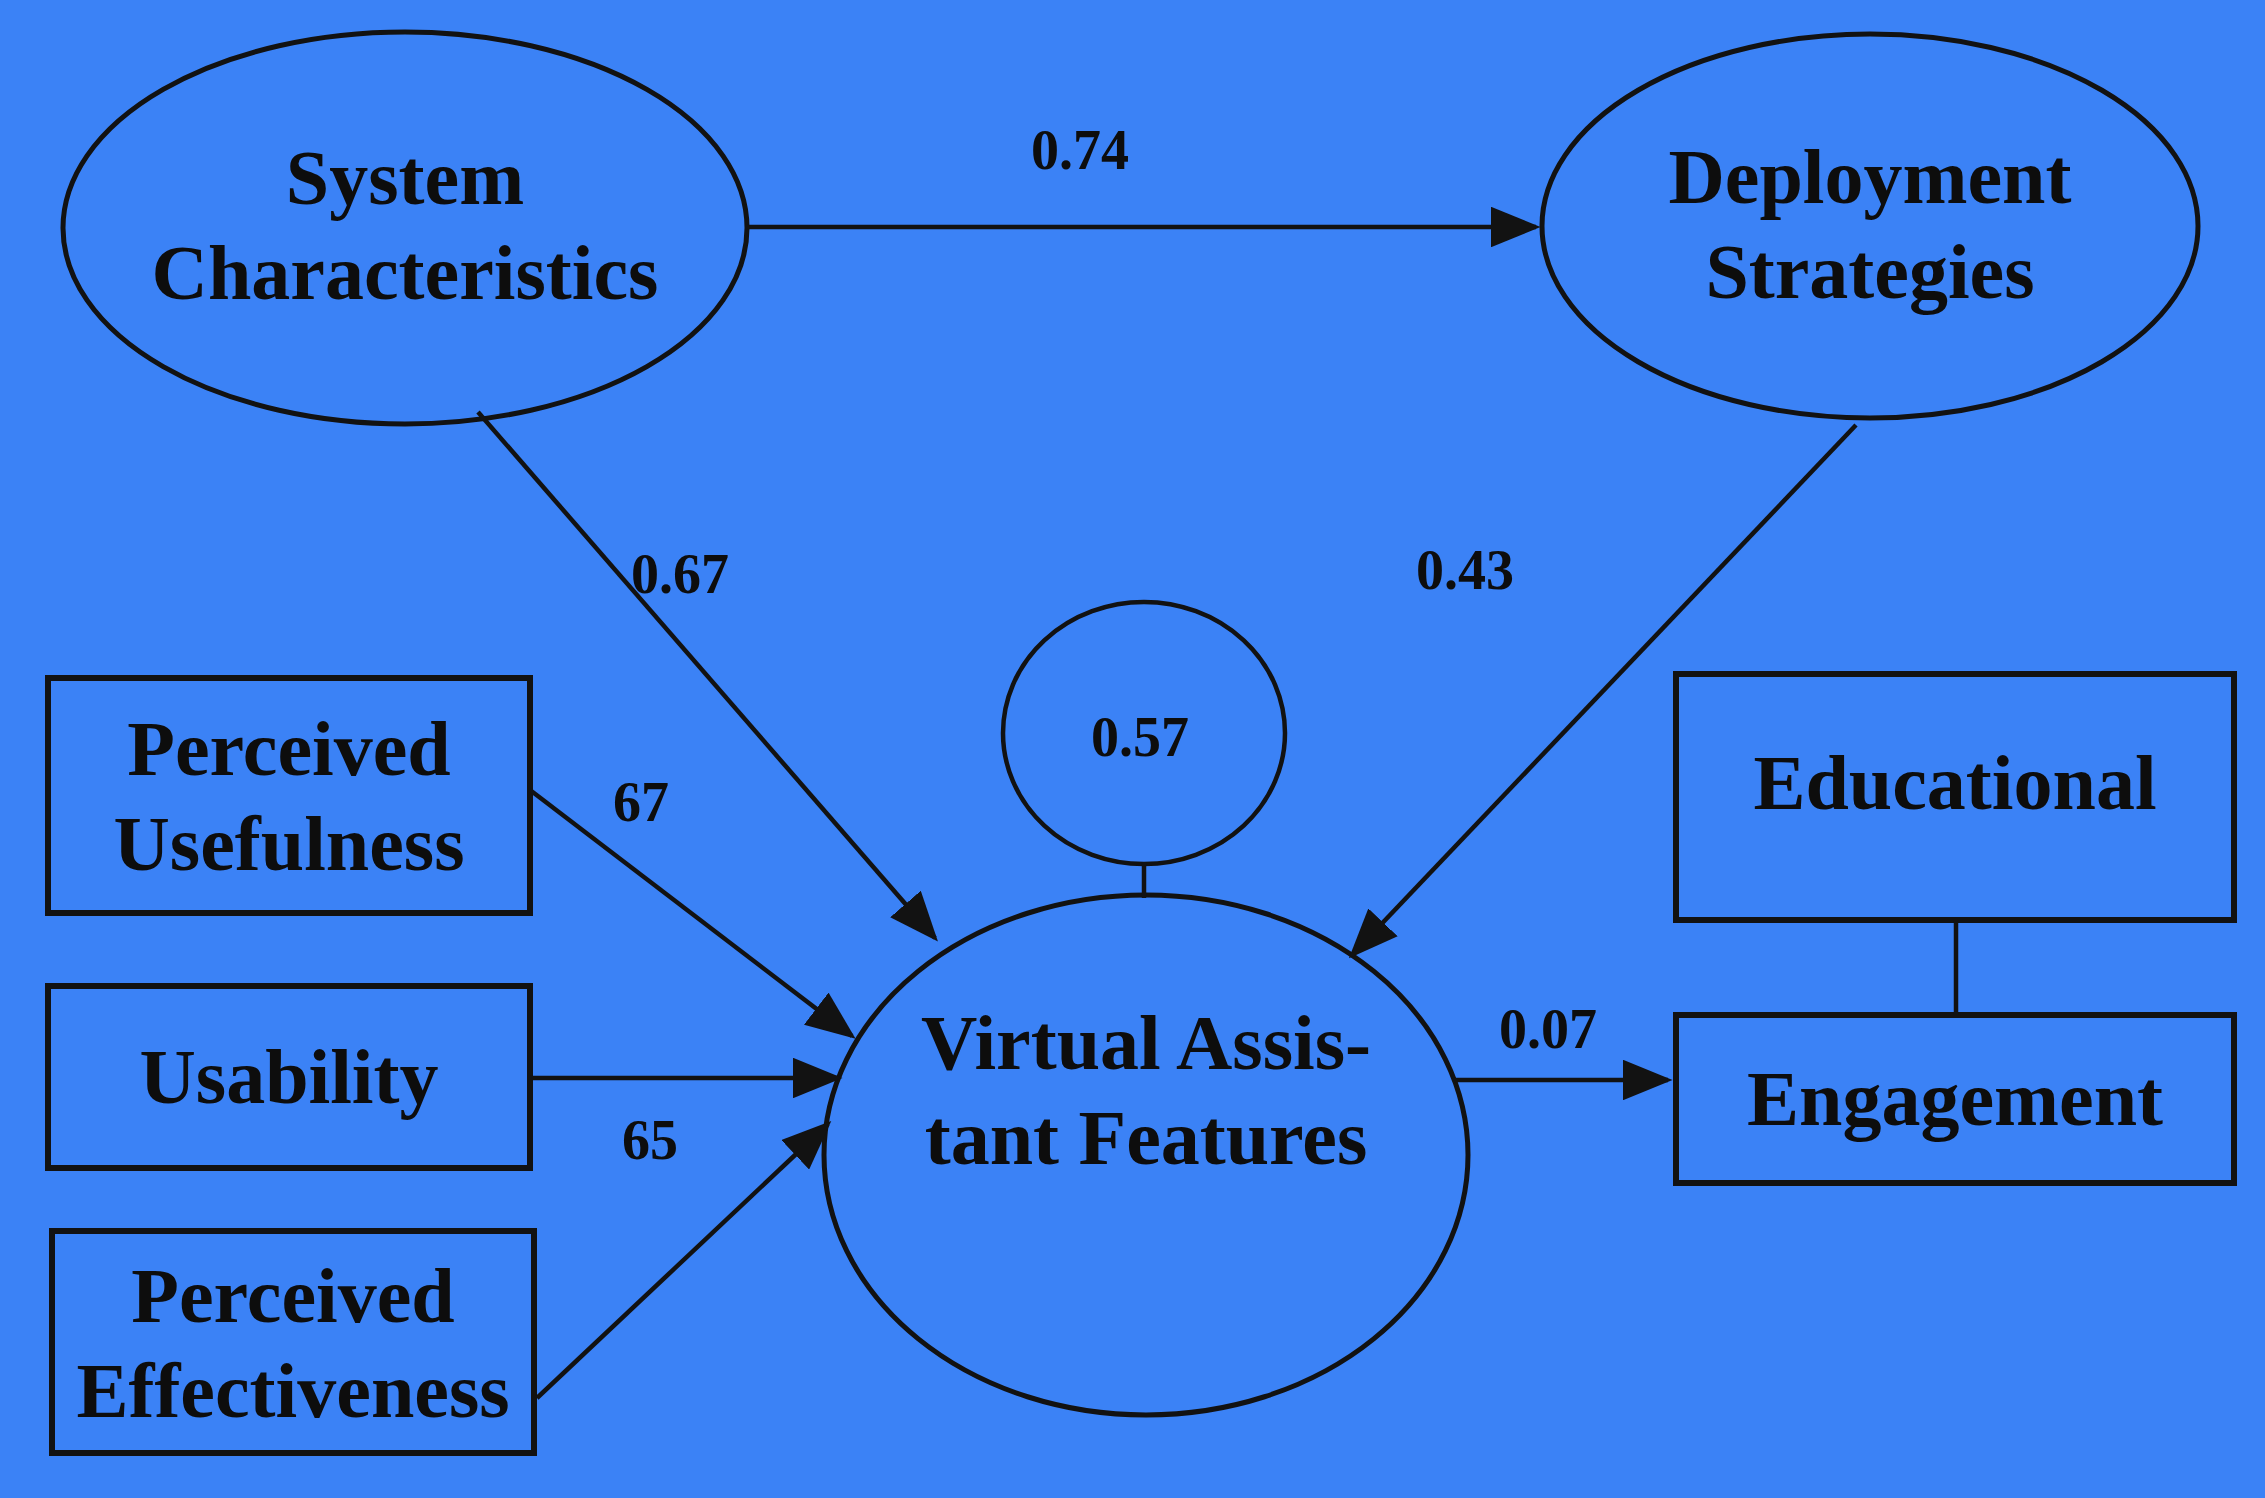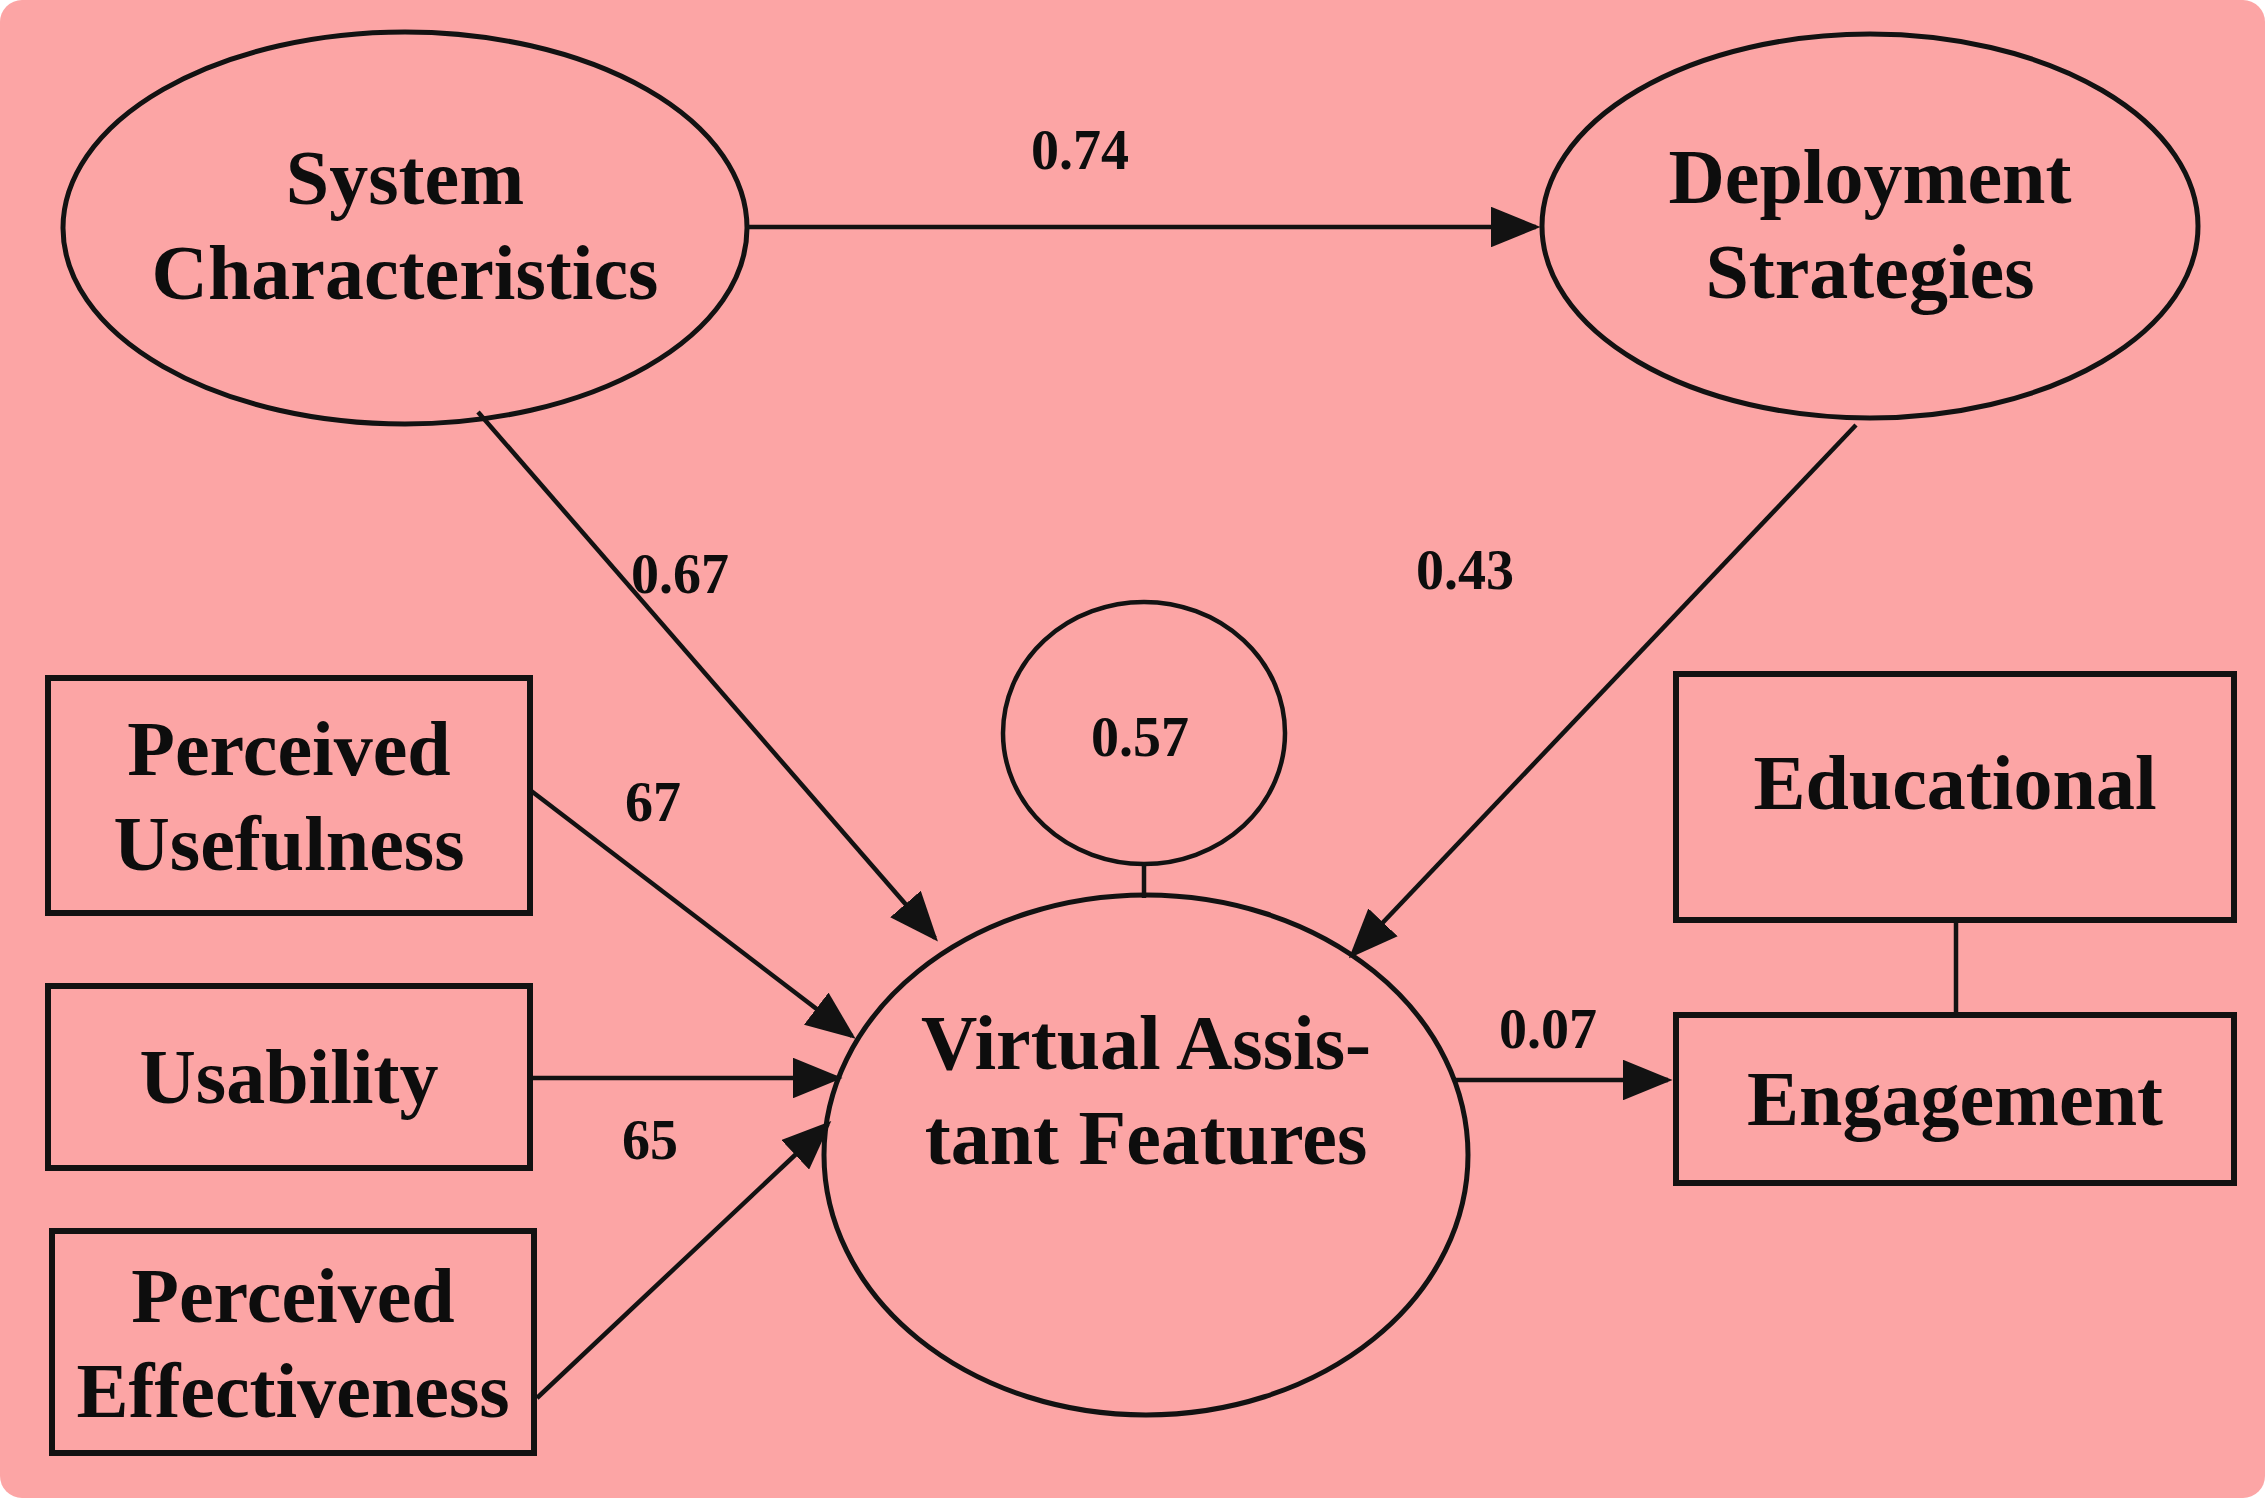--- a/index.html
+++ b/index.html
@@ -1,24 +1,23 @@
 <!DOCTYPE html>
 <html><head>
 <meta charset="utf-8">
 <style>
   html, body { margin: 0; padding: 0; background: #ffffff; }
   .stage {
     position: relative;
     width: 2265px;
     height: 1498px;
-    background: #fca5a5;
+    background: #3b82f6;
     overflow: hidden;
     font-family: "Liberation Serif", "DejaVu Serif", serif;
     color: #0d0d0d;
-    border-radius: 22px;
   }
   .stage svg {
     position: absolute;
     left: 0; top: 0;
     width: 2265px; height: 1498px;
   }
   .lbl {
     position: absolute;
     transform: translate(-50%, -50%);
     text-align: center;
@@ -100,17 +99,17 @@
 
   <div class="lbl" style="left:1955px; top:783px;">
     <span>Educational</span>
   </div>
 
   <div class="lbl" style="left:1955px; top:1099px;">Engagement</div>
 
   <div class="lbl num" style="left:1080px; top:150px;">0.74</div>
   <div class="lbl num" style="left:680px; top:562px;margin-top:12px;">0.67</div>
   <div class="lbl num" style="left:1465px; top:570px;">0.43</div>
-  <div class="lbl num" style="left:641px; top:802px;margin-left:12px;">67</div>
+  <div class="lbl num" style="left:641px; top:802px;">67</div>
   <div class="lbl num" style="left:650px; top:1140px;">65</div>
   <div class="lbl num" style="left:1548px; top:1029px;">0.07</div>
 
 </div>
 
 </body></html>

